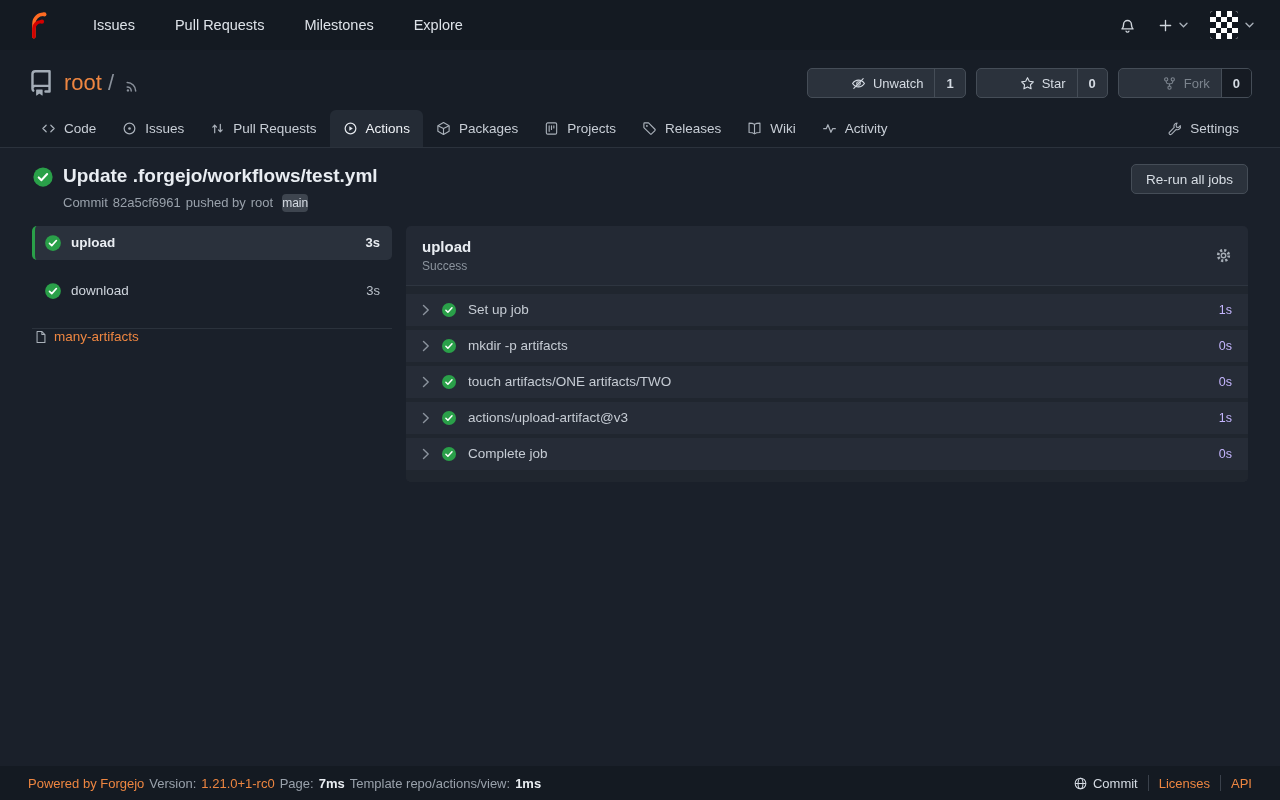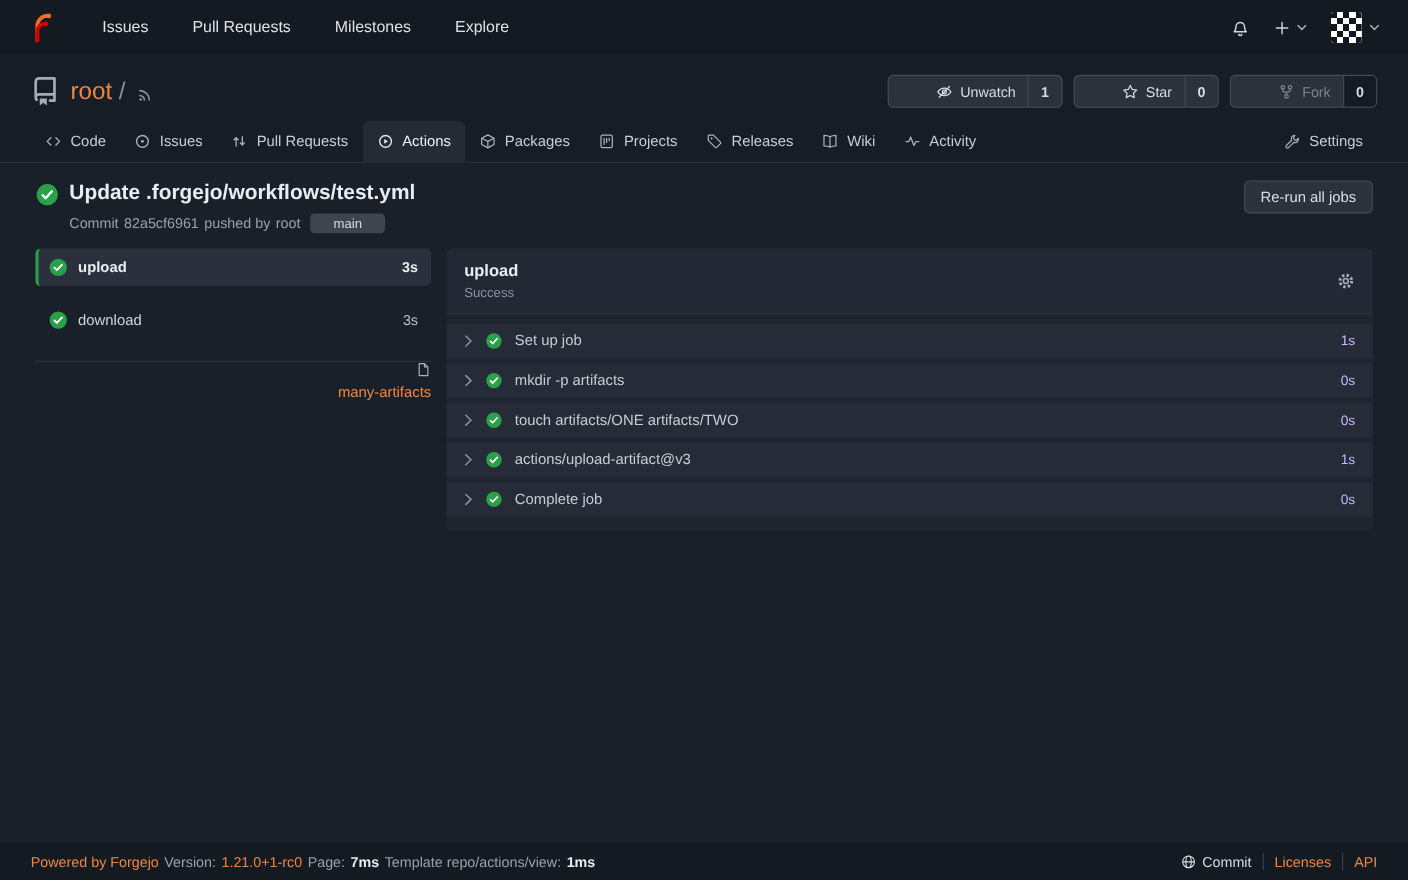--- a/index.html
+++ b/index.html
@@ -68,21 +68,21 @@
   .tab-spacer { margin-left:auto; }
 
   
   .content { padding: 16px 32px 0 32px; }
   .run-header { display:flex; align-items:flex-start; }
   .run-status-icon { margin-top:2px; margin-right:9px; }
   .run-title { font-size:19px; font-weight:700; color:#e9edf2; line-height:1.25; }
   .run-meta { margin-top:6px; font-size:13px; color:#99a1ab; display:flex; align-items:center; gap:5px; }
   .branch-badge {
     background:#3e454f; color:#d5dbe3; font-size:12px;
-    padding:2px 21px; border-radius:4px; margin-left:4px;
+    padding:2px 0; border-radius:4px; margin-left:4px;
   }
   .rerun-btn {
     margin-left:auto; height:30px; padding:0 14px;
     background:#2b323c; border:1px solid #454d57; border-radius:5px;
     color:#d8dee5; font-size:13.5px; display:flex; align-items:center; cursor:pointer;
     font-family:"Liberation Sans",sans-serif;
   }
 
   
   .run-body { display:flex; gap:14px; margin-top:14px; align-items:flex-start; }
@@ -93,21 +93,21 @@
   }
   .job-row.selected {
     background:#2a313c; border-left:3px solid #2aa049; padding-left:9px;
     color:#e9edf2; font-weight:700;
   }
   .job-row + .job-row { margin-top:14px; }
   .job-duration { margin-left:auto; font-size:13px; color:#b9c0c9; }
   .job-row.selected .job-duration { color:#e9edf2; font-weight:700; }
   .jobs-divider { border:none; border-top:1px solid #2b323c; margin:20px 0 0 0; }
   .artifacts-heading { font-size:17px; font-weight:400; color:#d5dbe3; margin:18px 0 16px 2px; }
-  .artifact-link { display:flex; align-items:flex-end; gap:6px; margin-left:2px; font-size:13.5px;flex-direction:column; }
+  .artifact-link { display:flex; align-items:flex-end; gap:6px; margin-left:2px; font-size:13.5px; }
   .artifact-link a { color:#ee8641; }
   .artifact-link .f-icon { color:#aab1ba; }
 
   
   .detail-panel {
     flex:1; background:#232934; border-radius:5px; overflow:hidden;
   }
   .panel-header {
     padding:12px 16px; border-bottom:1px solid #2e3540;
     display:flex; align-items:center;

